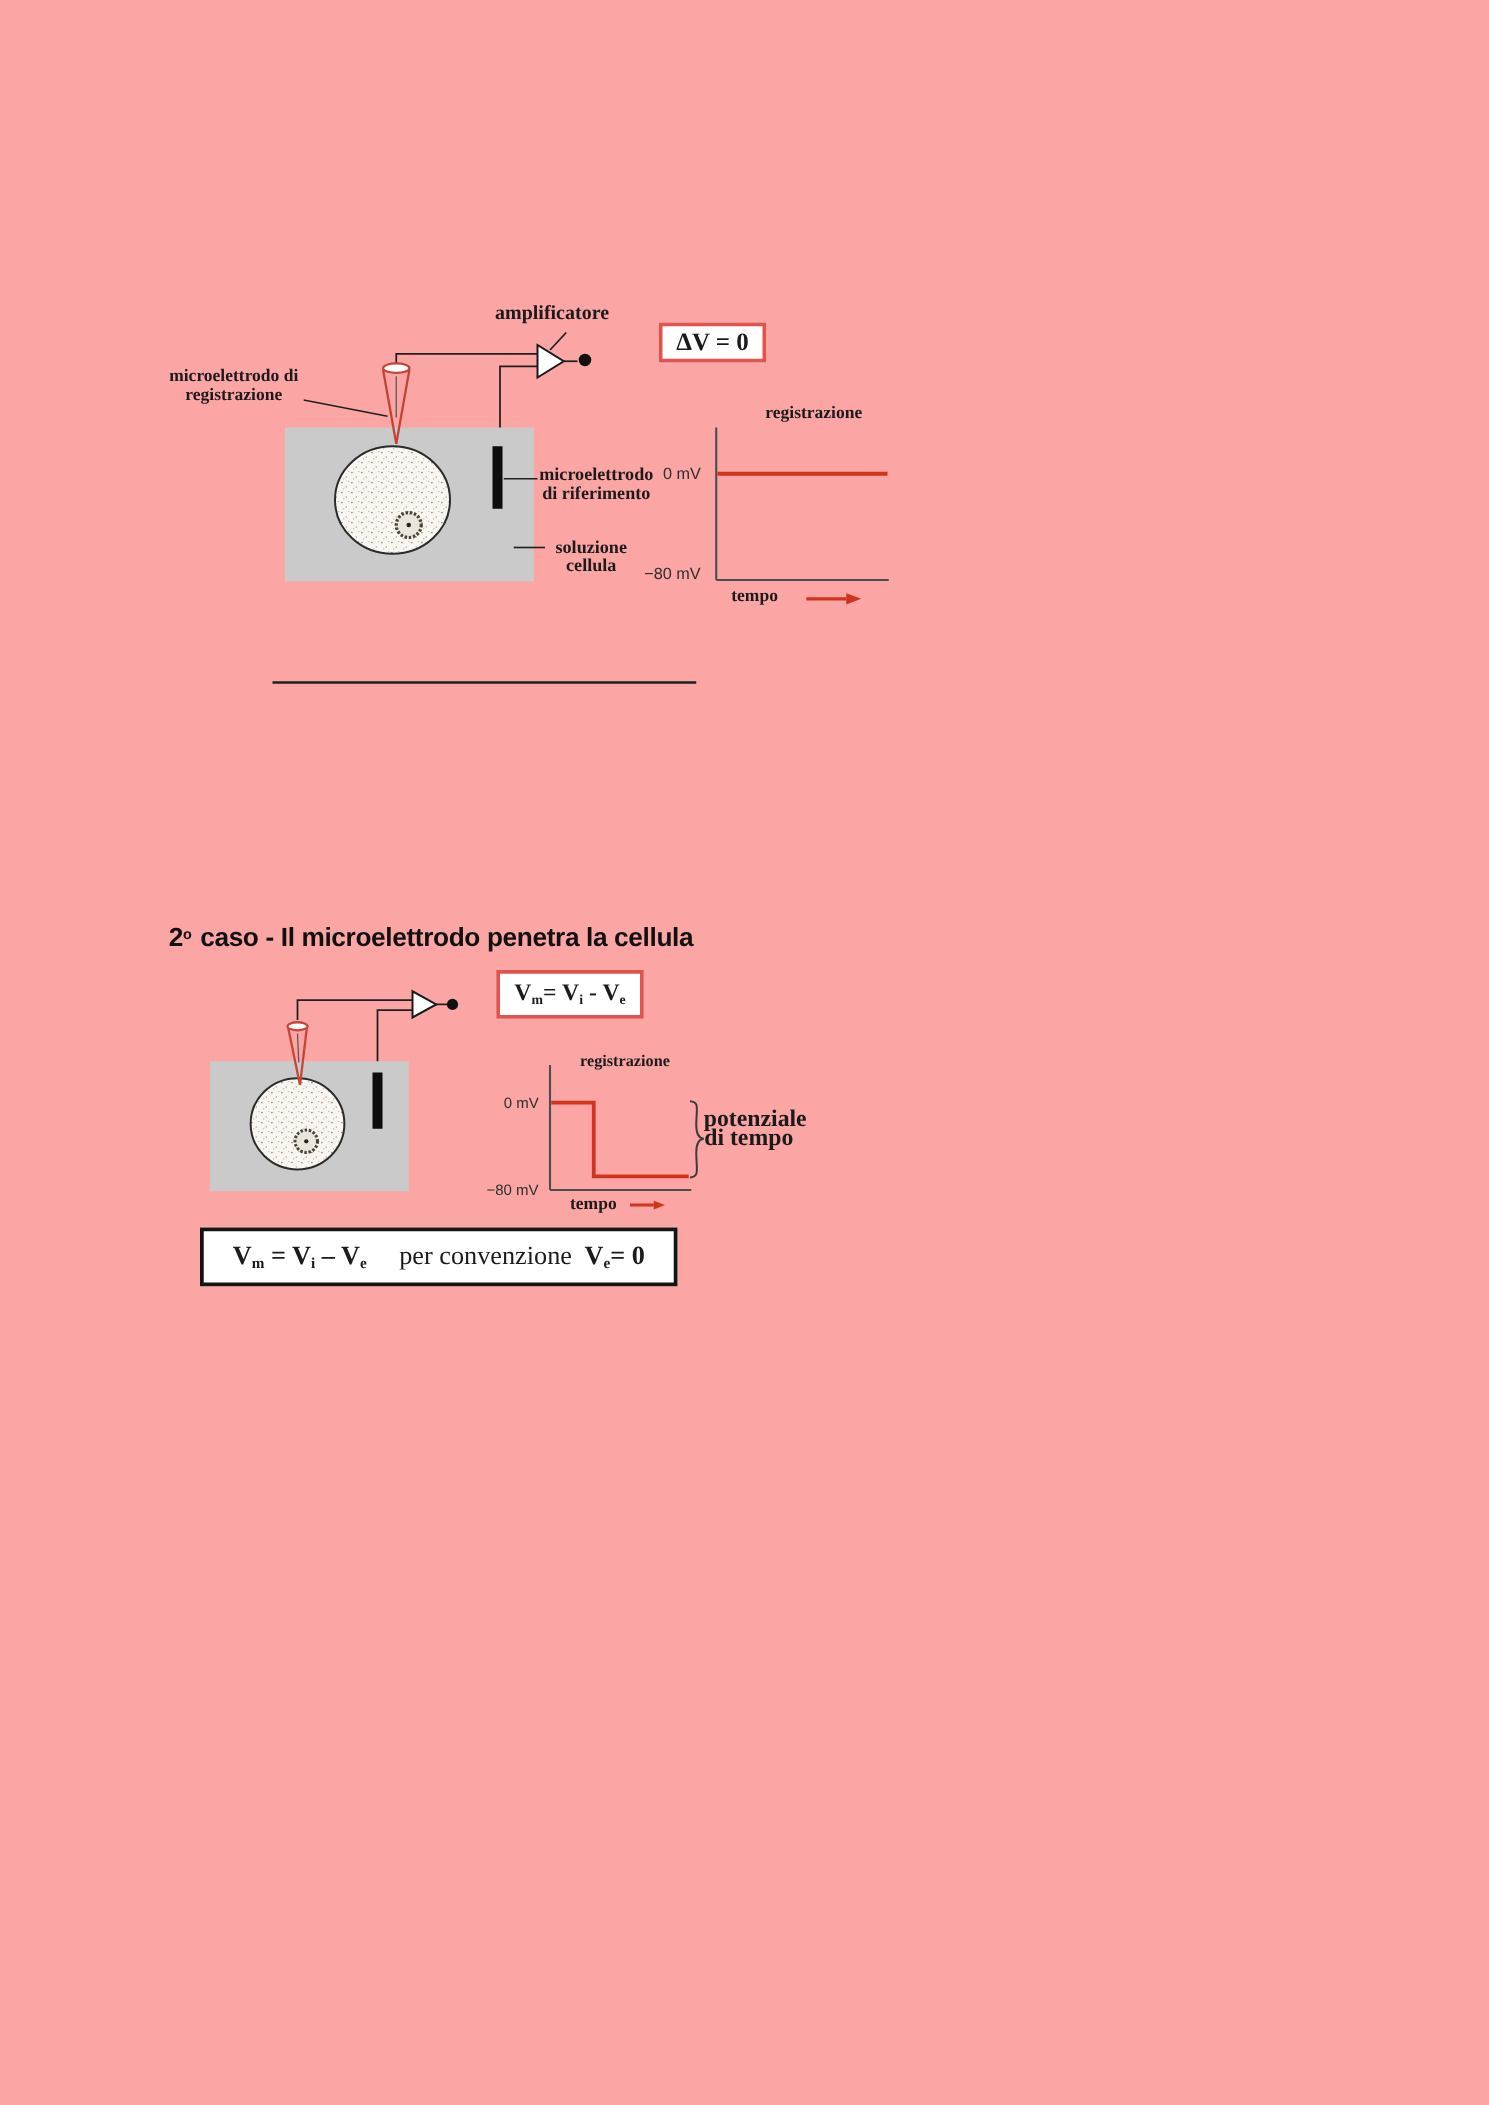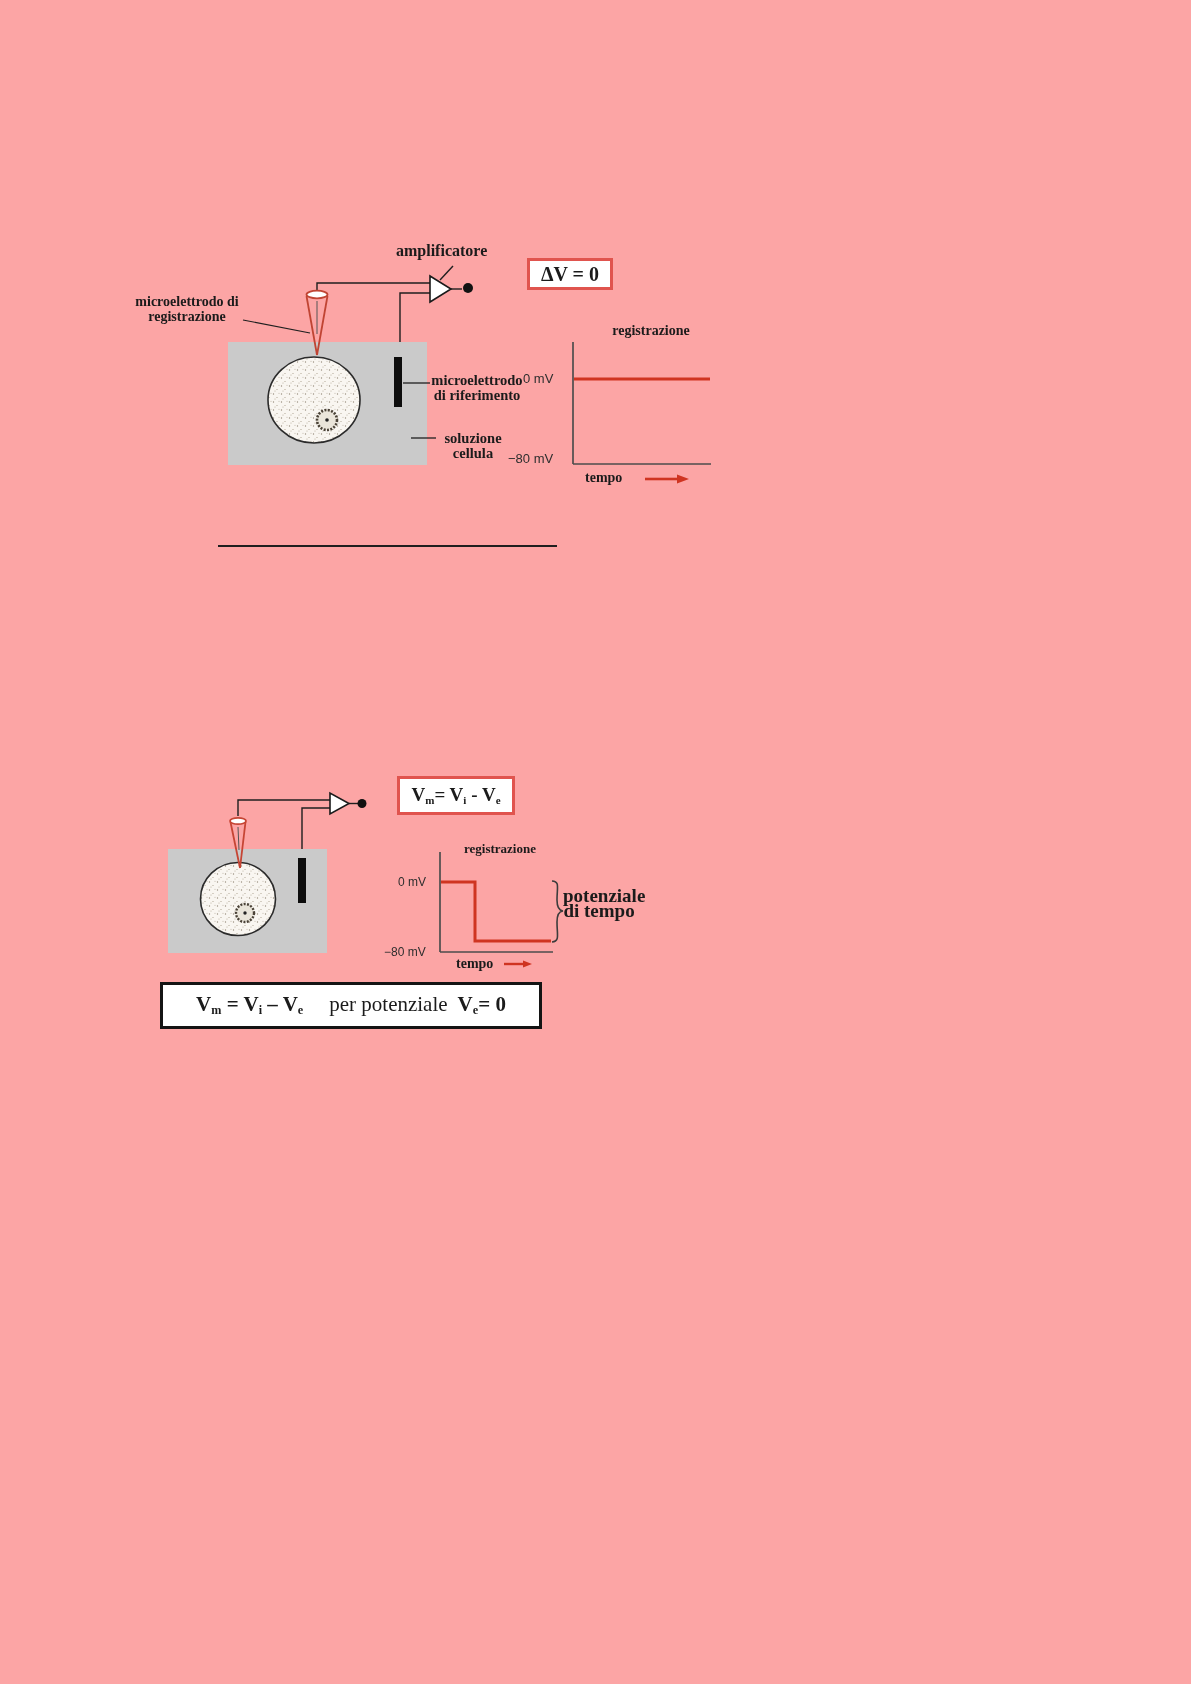--- a/index.html
+++ b/index.html
@@ -3,21 +3,21 @@
 <meta charset="utf-8">
 <style>
   html,body{margin:0;padding:0;background:#ffffff;}
   .page{position:relative;width:1191px;height:1684px;background:#fca5a5;overflow:hidden;
         font-family:"Liberation Serif",serif;color:#1b1b1b;}
   .art{position:absolute;left:0;top:0;z-index:1;}
   .lbl{position:absolute;z-index:2;color:#1b1b1b;white-space:nowrap;}
   .serif-b{font-family:"Liberation Serif",serif;font-weight:bold;}
   .sans{font-family:"Liberation Sans",sans-serif;color:#2e2e2e;}
   .center{text-align:center;}
-  .right{text-align:left;}
+  .right{text-align:center;}
   .twoline{line-height:14.5px;}
   .formula-box{position:absolute;z-index:2;display:flex;align-items:center;justify-content:center;
                background:#ffffff;box-sizing:border-box;}
   .formula-box.redbox{border:3px solid #e0544e;}
   .formula-box.blackbox{border:3px solid #141414;}
   .fwrap{font-family:"Liberation Serif",serif;font-weight:bold;white-space:pre;}
   .fwrap sub{font-size:0.58em;vertical-align:-0.28em;}
   .mid{font-weight:normal;margin:0 10px 0 26px;}
   .heading{position:absolute;z-index:2;font-family:"Liberation Sans",sans-serif;font-weight:bold;
            color:#111;font-size:21px;letter-spacing:-0.3px;white-space:nowrap;}
@@ -152,32 +152,35 @@
 
   <div class="formula-box redbox" style="left:527px;top:258px;width:86px;height:32px">
     <span class="fwrap" style="font-size:20px">ΔV = 0</span>
   </div>
 
   <div class="lbl serif-b center" style="left:596px;top:323px;width:110px;font-size:14px">registrazione</div>
   <div class="lbl sans right" style="left:523px;top:371px;width:45px;font-size:13px">0 mV</div>
   <div class="lbl sans right" style="left:508px;top:451px;width:60px;font-size:13px">−80 mV</div>
   <div class="lbl serif-b" style="left:585px;top:470px;font-size:14px">tempo</div>
 
+  <div class="heading" style="left:135px;top:739px">
+    <span>2</span><sup>o</sup><span class="hrest">caso - Il microelettrodo penetra la cellula</span>
+  </div>
 
   <div class="formula-box redbox" style="left:397px;top:776px;width:118px;height:39px">
     <span class="fwrap" style="font-size:19px"><span>V</span><sub>m</sub><span>= V</span><sub>i</sub><span> - V</span><sub>e</sub></span>
   </div>
 
   <div class="lbl serif-b center" style="left:450px;top:841px;width:100px;font-size:13px">registrazione</div>
   <div class="lbl sans right" style="left:398px;top:875px;width:38px;font-size:12px">0 mV</div>
   <div class="lbl sans right" style="left:384px;top:945px;width:52px;font-size:12px">−80 mV</div>
   <div class="lbl serif-b" style="left:456px;top:956px;font-size:14px">tempo</div>
 
   <div class="lbl serif-b center" style="left:563px;top:888px;width:72px;font-size:19px;line-height:15px">
     <div>potenziale</div>
     <div>di tempo</div>
   </div>
 
   <div class="formula-box blackbox" style="left:160px;top:982px;width:382px;height:47px">
-    <span class="fwrap" style="font-size:21px"><span>V</span><sub>m</sub><span> = V</span><sub>i</sub><span> – V</span><sub>e</sub><span class="mid">per potenziale</span><span>V</span><sub>e</sub><span>= 0</span></span>
+    <span class="fwrap" style="font-size:21px"><span>V</span><sub>m</sub><span> = V</span><sub>i</sub><span> – V</span><sub>e</sub><span class="mid">per convenzione</span><span>V</span><sub>e</sub><span>= 0</span></span>
   </div>
 
 </div>
 
 </body></html>

